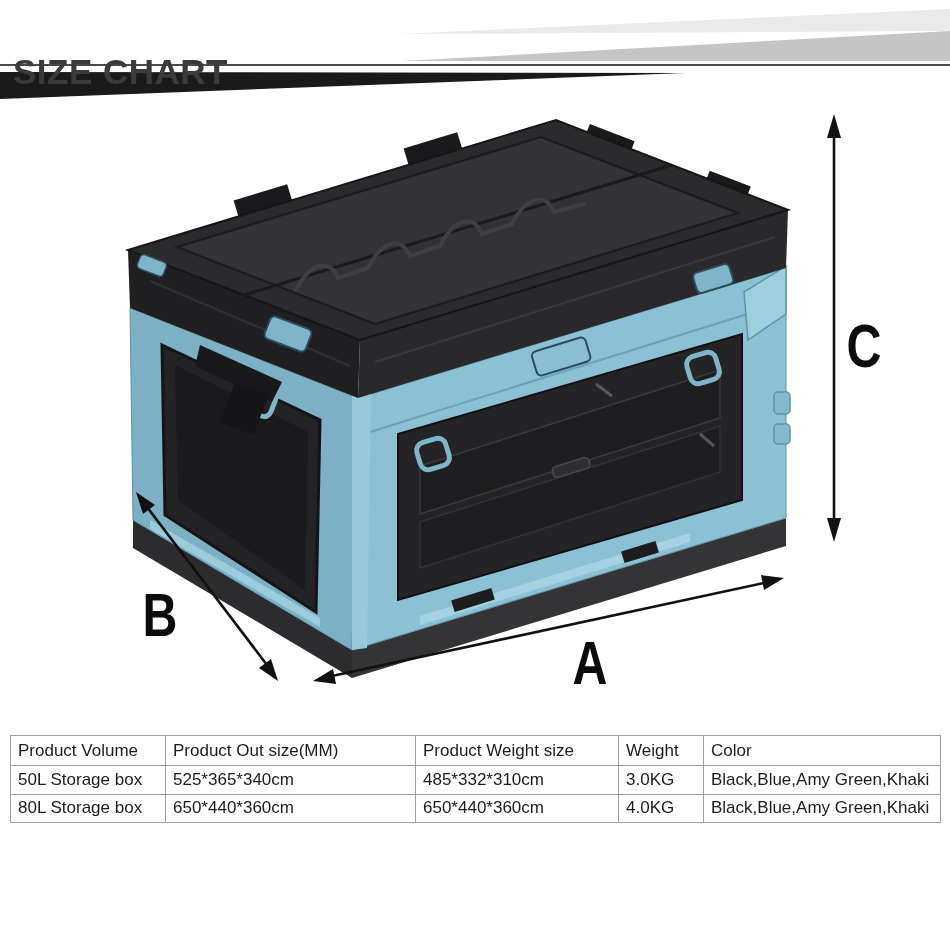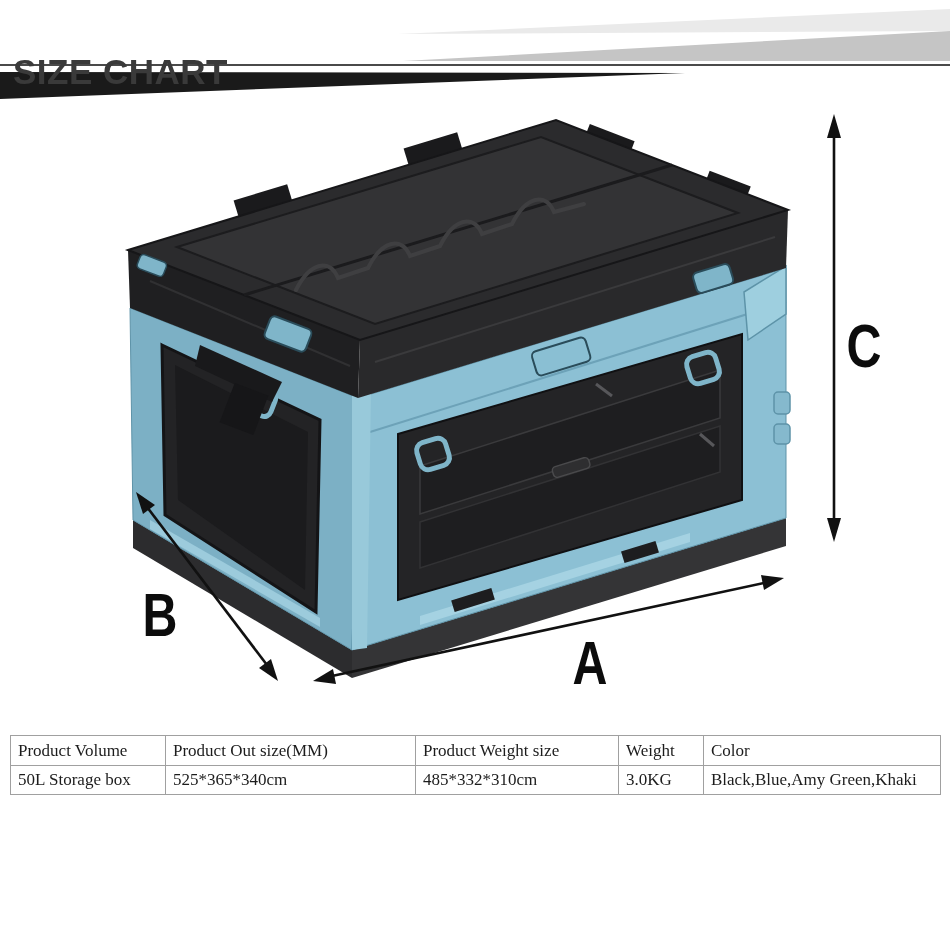--- a/index.html
+++ b/index.html
@@ -10,21 +10,21 @@
          color:#3a3a3a;letter-spacing:0.5px;margin-top:36px;}
   .decor{position:absolute;left:0;top:0;width:950px;height:120px;}
   #decor-line{position:absolute;left:0;top:64px;width:950px;height:2px;background:#4a4a4a;}
   #decor-light-wedge{clip-path:polygon(398px 34px,950px 9px,950px 31px);background:#eaeaea;}
   #decor-gray-wedge{clip-path:polygon(403px 61px,950px 31px,950px 61px);background:#c5c5c5;}
   #decor-black-wedge{clip-path:polygon(0px 72px,685px 73px,0px 99px);background:#1a1a1a;}
   
   #illo{position:absolute;left:0;top:0;}
   
   #size-table{position:absolute;left:10px;top:735px;width:930px;border-collapse:collapse;
-              table-layout:fixed;font-family:Liberation Serif, serif;font-size:17px;color:#1c1c1c;}
+              table-layout:fixed;font-family:Liberation Sans, sans-serif;font-size:17px;color:#1c1c1c;}
   #size-table th,#size-table td{border:1px solid #a0a0a0;font-weight:normal;text-align:left;
               padding:0 4px 0 7px;white-space:nowrap;overflow:hidden;}
   #size-table th{height:29px;}
   #size-table td{height:27.6px;}
 </style>
 </head>
 <body>
 
 <div id="page">
 
@@ -129,16 +129,23 @@
       </tr>
     </thead>
     <tbody>
       <tr>
         <td>50L Storage box</td>
         <td>525*365*340cm</td>
         <td>485*332*310cm</td>
         <td>3.0KG</td>
         <td>Black,Blue,Amy Green,Khaki</td>
       </tr>
+      <tr>
+        <td>80L Storage box</td>
+        <td>650*440*360cm</td>
+        <td>650*440*360cm</td>
+        <td>4.0KG</td>
+        <td>Black,Blue,Amy Green,Khaki</td>
+      </tr>
     </tbody>
   </table>
 
 </div>
 
 </body></html>

